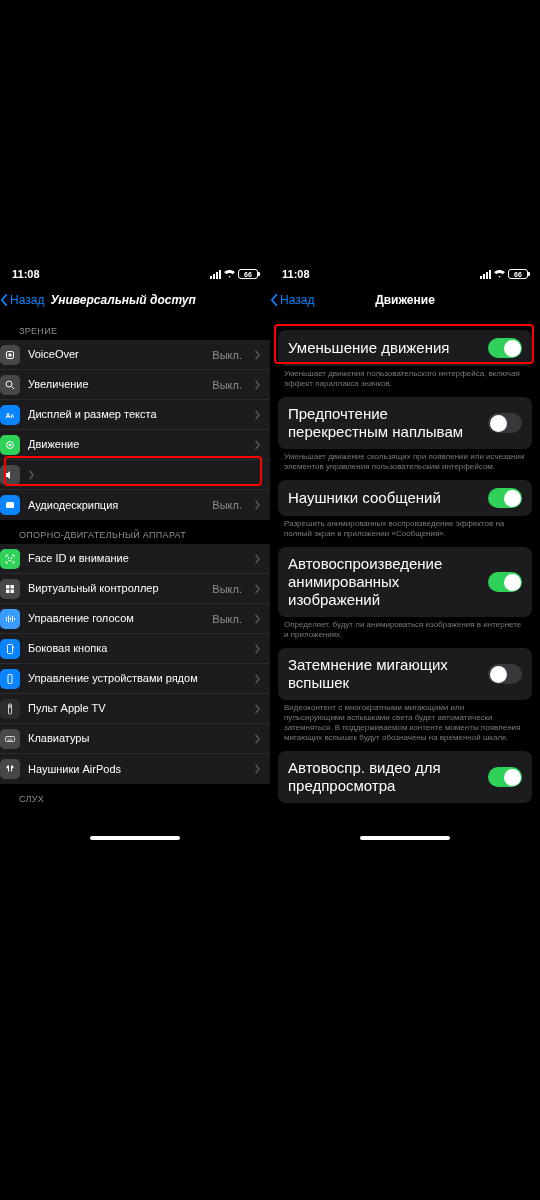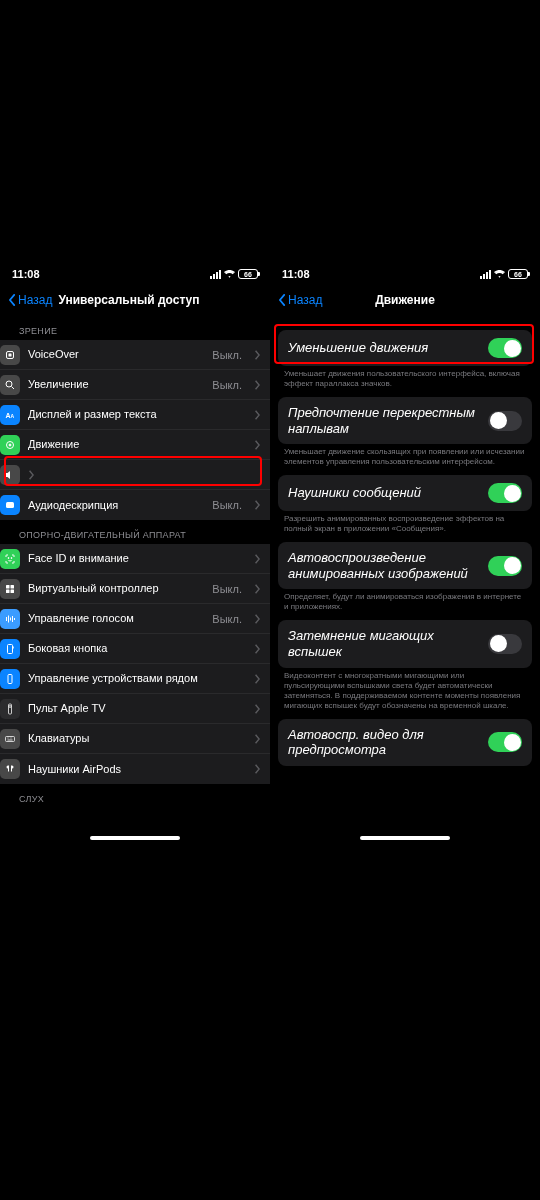--- a/index.html
+++ b/index.html
@@ -22,47 +22,47 @@
   .sig span:nth-child(1){height:3px}
   .sig span:nth-child(2){height:5px}
   .sig span:nth-child(3){height:7px}
   .sig span:nth-child(4){height:9px}
   .wifi { width:11px; height:8px; position:relative; }
   .wifi svg { display:block }
   .batt { display:flex; align-items:center; gap:1px;}
   .batt-pill{ border:1px solid #fff; border-radius:3px; width:20px; height:10px; display:flex; align-items:center; justify-content:center; font-size:7px; font-weight:700; padding:0 1px; position:relative;}
   .batt-pill::after{content:""; position:absolute; right:-3px; top:2px; width:2px; height:4px; background:#fff; border-radius:0 1px 1px 0;}
   
-  .nav { height:32px; display:flex; align-items:center; padding:0 9px; position:relative;}
+  .nav { height:32px; display:flex; align-items:center; padding:0 1px; position:relative;}
   .back { color:#0a84ff; font-size:12px; display:flex; align-items:center; gap:2px;}
   .chev-left { width:7px; height:12px;}
   .nav-title { font-size:12px; font-weight:600; }
   .nav.center .nav-title{ position:absolute; left:50%; transform:translateX(-50%);}
-  .nav.left .nav-title{ margin-left:6px;}
+  .nav.left .nav-title{ margin-left:6px;font-style:italic;}
   
   .section-hdr { font-size:9px; color:#8e8e93; text-transform:uppercase; padding:10px 12px 4px 19px; letter-spacing:.3px;}
   
   .group { background:#1c1c1e; border-radius:0; margin:0; }
   .row { display:flex; align-items:center; min-height:30px; padding:4px 10px 4px 0; border-bottom:.5px solid #2a2a2c; position:relative;}
   .row:last-child { border-bottom:none;}
   .icon-box { width:20px; height:20px; border-radius:5px; display:flex; align-items:center; justify-content:center; margin-right:8px; flex:0 0 20px;}
   .icon-box svg { width:12px; height:12px; }
   .icon-box.gray{background:#484848}
   .icon-box.blue{background:#0a84ff}
   .icon-box.green{background:#30d158}
   .icon-box.ltblue{background:#3b9cff}
   .icon-box.dk{background:#2c2c2e}
   .row-label { flex:1; font-size:11px; color:#fff; line-height:1.15;}
   .row-value { font-size:11px; color:#8e8e93; margin-right:12px;}
   .chev-right { width:6px; height:10px; flex:0 0 6px;}
   .chev-right path{stroke:#5a5a5e;}
   .redbox { position:absolute; border:2px solid #ff0000; border-radius:4px; pointer-events:none; }
   
   .row2 { background:#1c1c1e; display:flex; align-items:center; padding:8px 10px; border-radius:8px; margin:0 8px; }
-  .row2 .row-label{ font-size:13px; line-height:1.2;font-style:italic;}
+  .row2 .row-label{ font-size:15px; line-height:1.2;}
   .toggle { width:34px; height:20px; border-radius:10px; position:relative; flex:0 0 34px; margin-left:6px;}
   .toggle .knob{ width:17px; height:17px; background:#fff; border-radius:50%; position:absolute; top:1.5px;}
   .toggle.on{ background:#30d158;} .toggle.on .knob{ right:1.5px;}
   .toggle.off{ background:#39393d;} .toggle.off .knob{ left:1.5px;}
   .footnote { font-size:8px; line-height:1.25; color:#7a7a7f; margin:3px 14px 8px 14px;}
   .home-ind { position:absolute; bottom:4px; left:50%; transform:translateX(-50%); width:90px; height:4px; border-radius:3px; background:#fff;}
   .p2-scroll { padding-top:2px; }
 </style>
 </head>
 <body>

